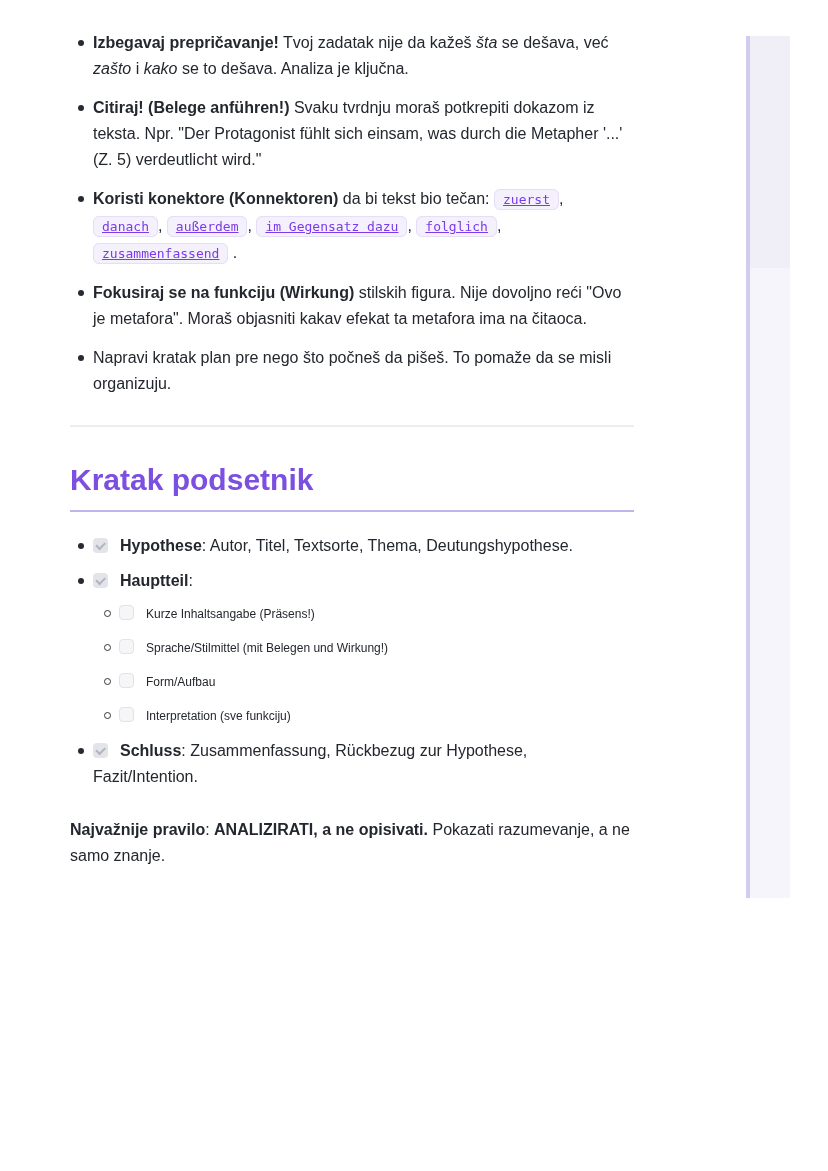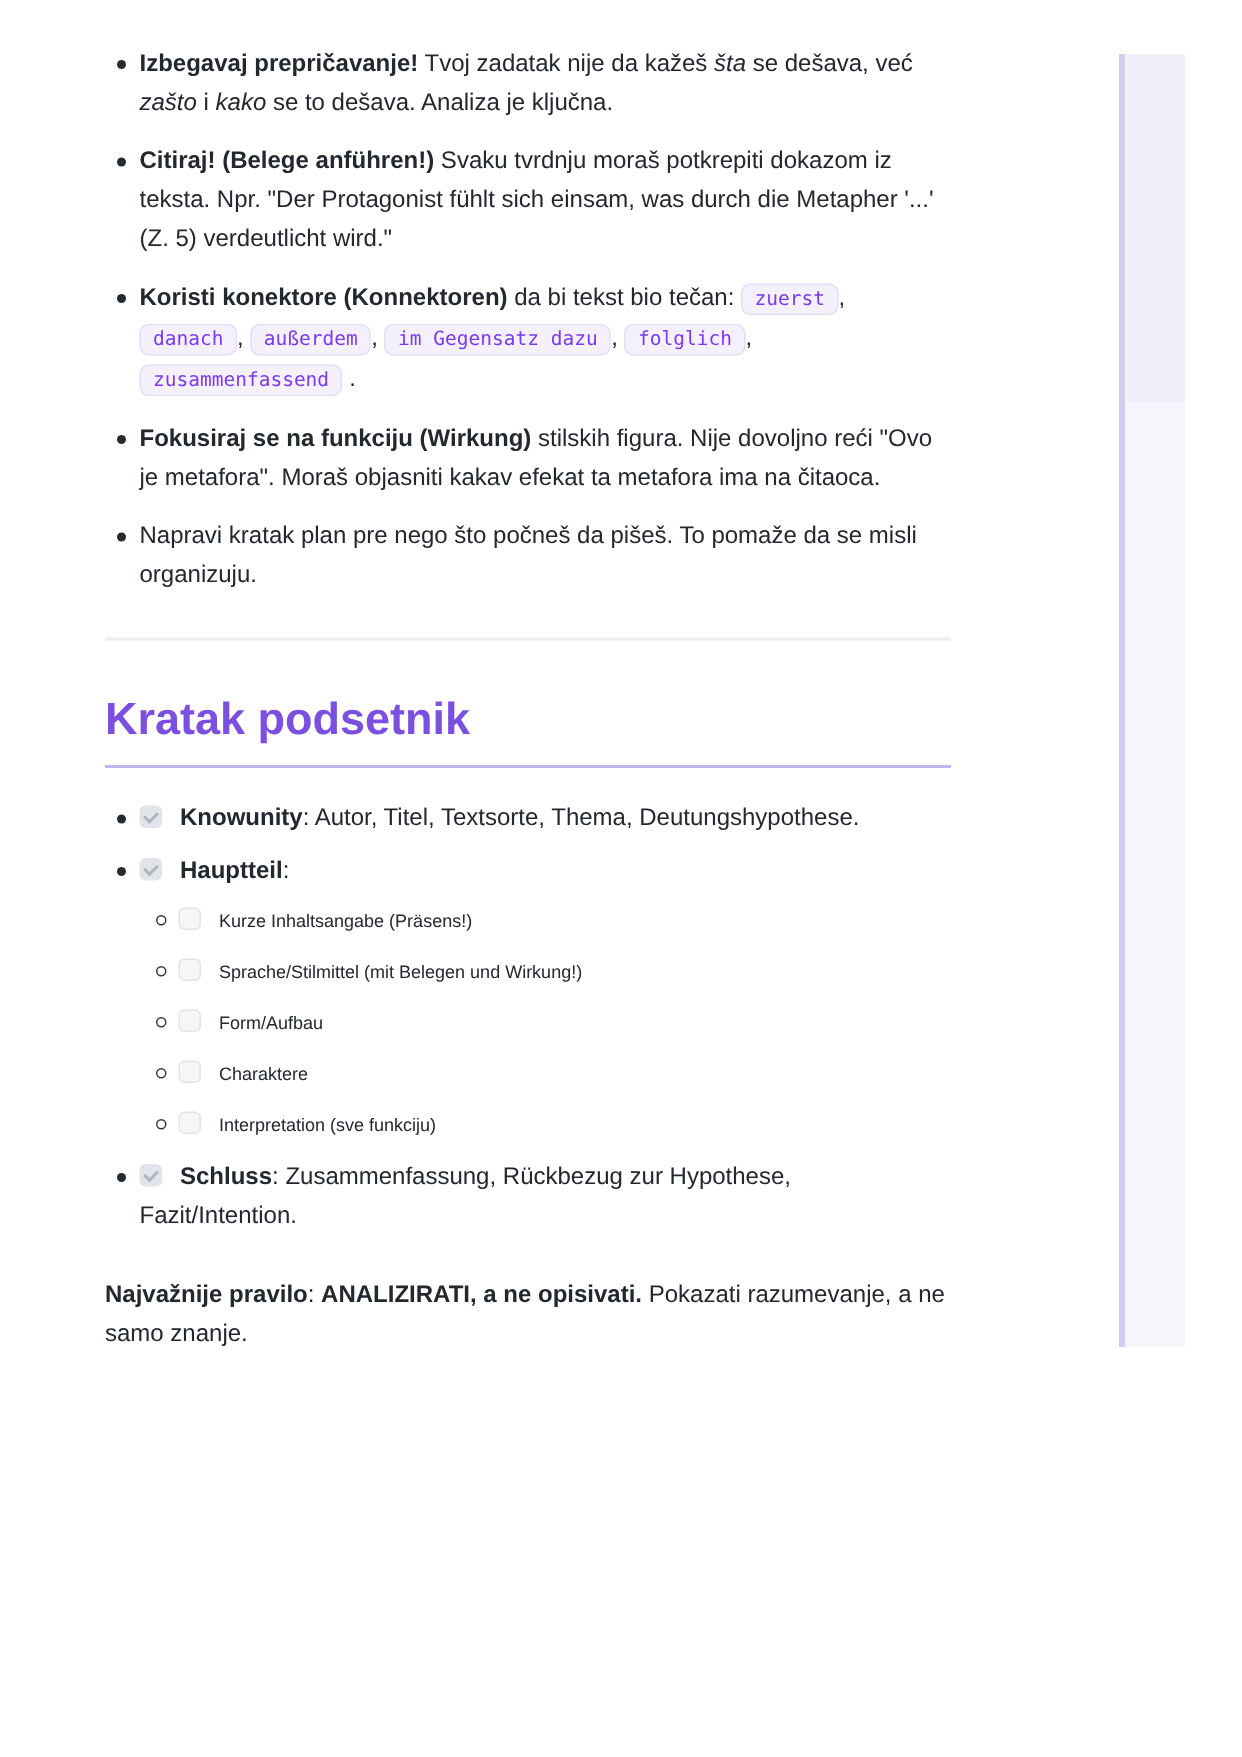--- a/index.html
+++ b/index.html
@@ -8,21 +8,21 @@
   .content{position:absolute;left:70px;top:30px;width:564px;}
   ul{list-style:none;margin:0;padding:0;}
 
   
   .tips .tip{position:relative;padding-left:23px;font-size:16px;line-height:26px;margin-bottom:13px;}
   .dot{position:absolute;left:8px;top:10px;width:6px;height:6px;border-radius:50%;background:#262a31;}
   .b{font-weight:bold;}
   .i{font-style:italic;}
   .code{font-family:"DejaVu Sans Mono","Liberation Mono",monospace;font-size:13px;
         color:var(--code-text,#7c3aed);background:var(--code-bg,#f4f1fd);
-        border:1px solid var(--code-border,#e4def6);border-radius:6px;padding:2px 8px;white-space:nowrap;}
+        border:1px solid var(--code-border,#e4def6);border-radius:6px;padding:2px 8px;white-space:nowrap;text-decoration:underline;}
 
   .divider{border:none;border-top:2px solid var(--divider,#eceded);margin:28px 0 0 0;}
 
   .heading{color:var(--accent,#7b4fe0);font-size:30px;line-height:34px;font-weight:700;
            margin:36px 0 0 0;padding-bottom:13px;border-bottom:2px solid var(--accent-soft,#c2b5ee);}
 
   
   .checklist{margin-top:21px;}
   .check-item{position:relative;padding-left:23px;font-size:16px;line-height:26px;margin-bottom:9px;}
   .checkbox{display:inline-block;width:15px;height:15px;border-radius:4px;vertical-align:-2px;
@@ -69,37 +69,34 @@
   </li>
         <li class="tip">
     <span class="dot"></span>
     <span class="tip-text"><span>Napravi kratak plan pre nego što počneš da pišeš. To pomaže da se misli organizuju.</span></span>
   </li>
       </ul>
     <hr class="divider">
     <h1 class="heading">Kratak podsetnik</h1>
     <ul class="checklist">
         <li class="check-item">
-    <span class="dot"></span><span class="checkbox checked"></span><span class="check-label"><span class="b">Knowunity</span><span>: Autor, Titel, Textsorte, Thema, Deutungshypothese.</span></span>
+    <span class="dot"></span><span class="checkbox checked"></span><span class="check-label"><span class="b">Hypothese</span><span>: Autor, Titel, Textsorte, Thema, Deutungshypothese.</span></span>
     
   </li>
         <li class="check-item">
     <span class="dot"></span><span class="checkbox checked"></span><span class="check-label"><span class="b">Hauptteil</span><span>:</span></span>
     <ul class="sub-list">
             <li class="sub-item">
     <span class="circle"></span><span class="checkbox unchecked"></span><span class="check-label">Kurze Inhaltsangabe (Präsens!)</span>
   </li>
             <li class="sub-item">
     <span class="circle"></span><span class="checkbox unchecked"></span><span class="check-label">Sprache/Stilmittel (mit Belegen und Wirkung!)</span>
   </li>
             <li class="sub-item">
     <span class="circle"></span><span class="checkbox unchecked"></span><span class="check-label">Form/Aufbau</span>
-  </li>
-            <li class="sub-item">
-    <span class="circle"></span><span class="checkbox unchecked"></span><span class="check-label">Charaktere</span>
   </li>
             <li class="sub-item">
     <span class="circle"></span><span class="checkbox unchecked"></span><span class="check-label">Interpretation (sve funkciju)</span>
   </li>
           </ul>
   </li>
         <li class="check-item">
     <span class="dot"></span><span class="checkbox checked"></span><span class="check-label"><span class="b">Schluss</span><span>: Zusammenfassung, Rückbezug zur Hypothese, Fazit/Intention.</span></span>
     
   </li>

